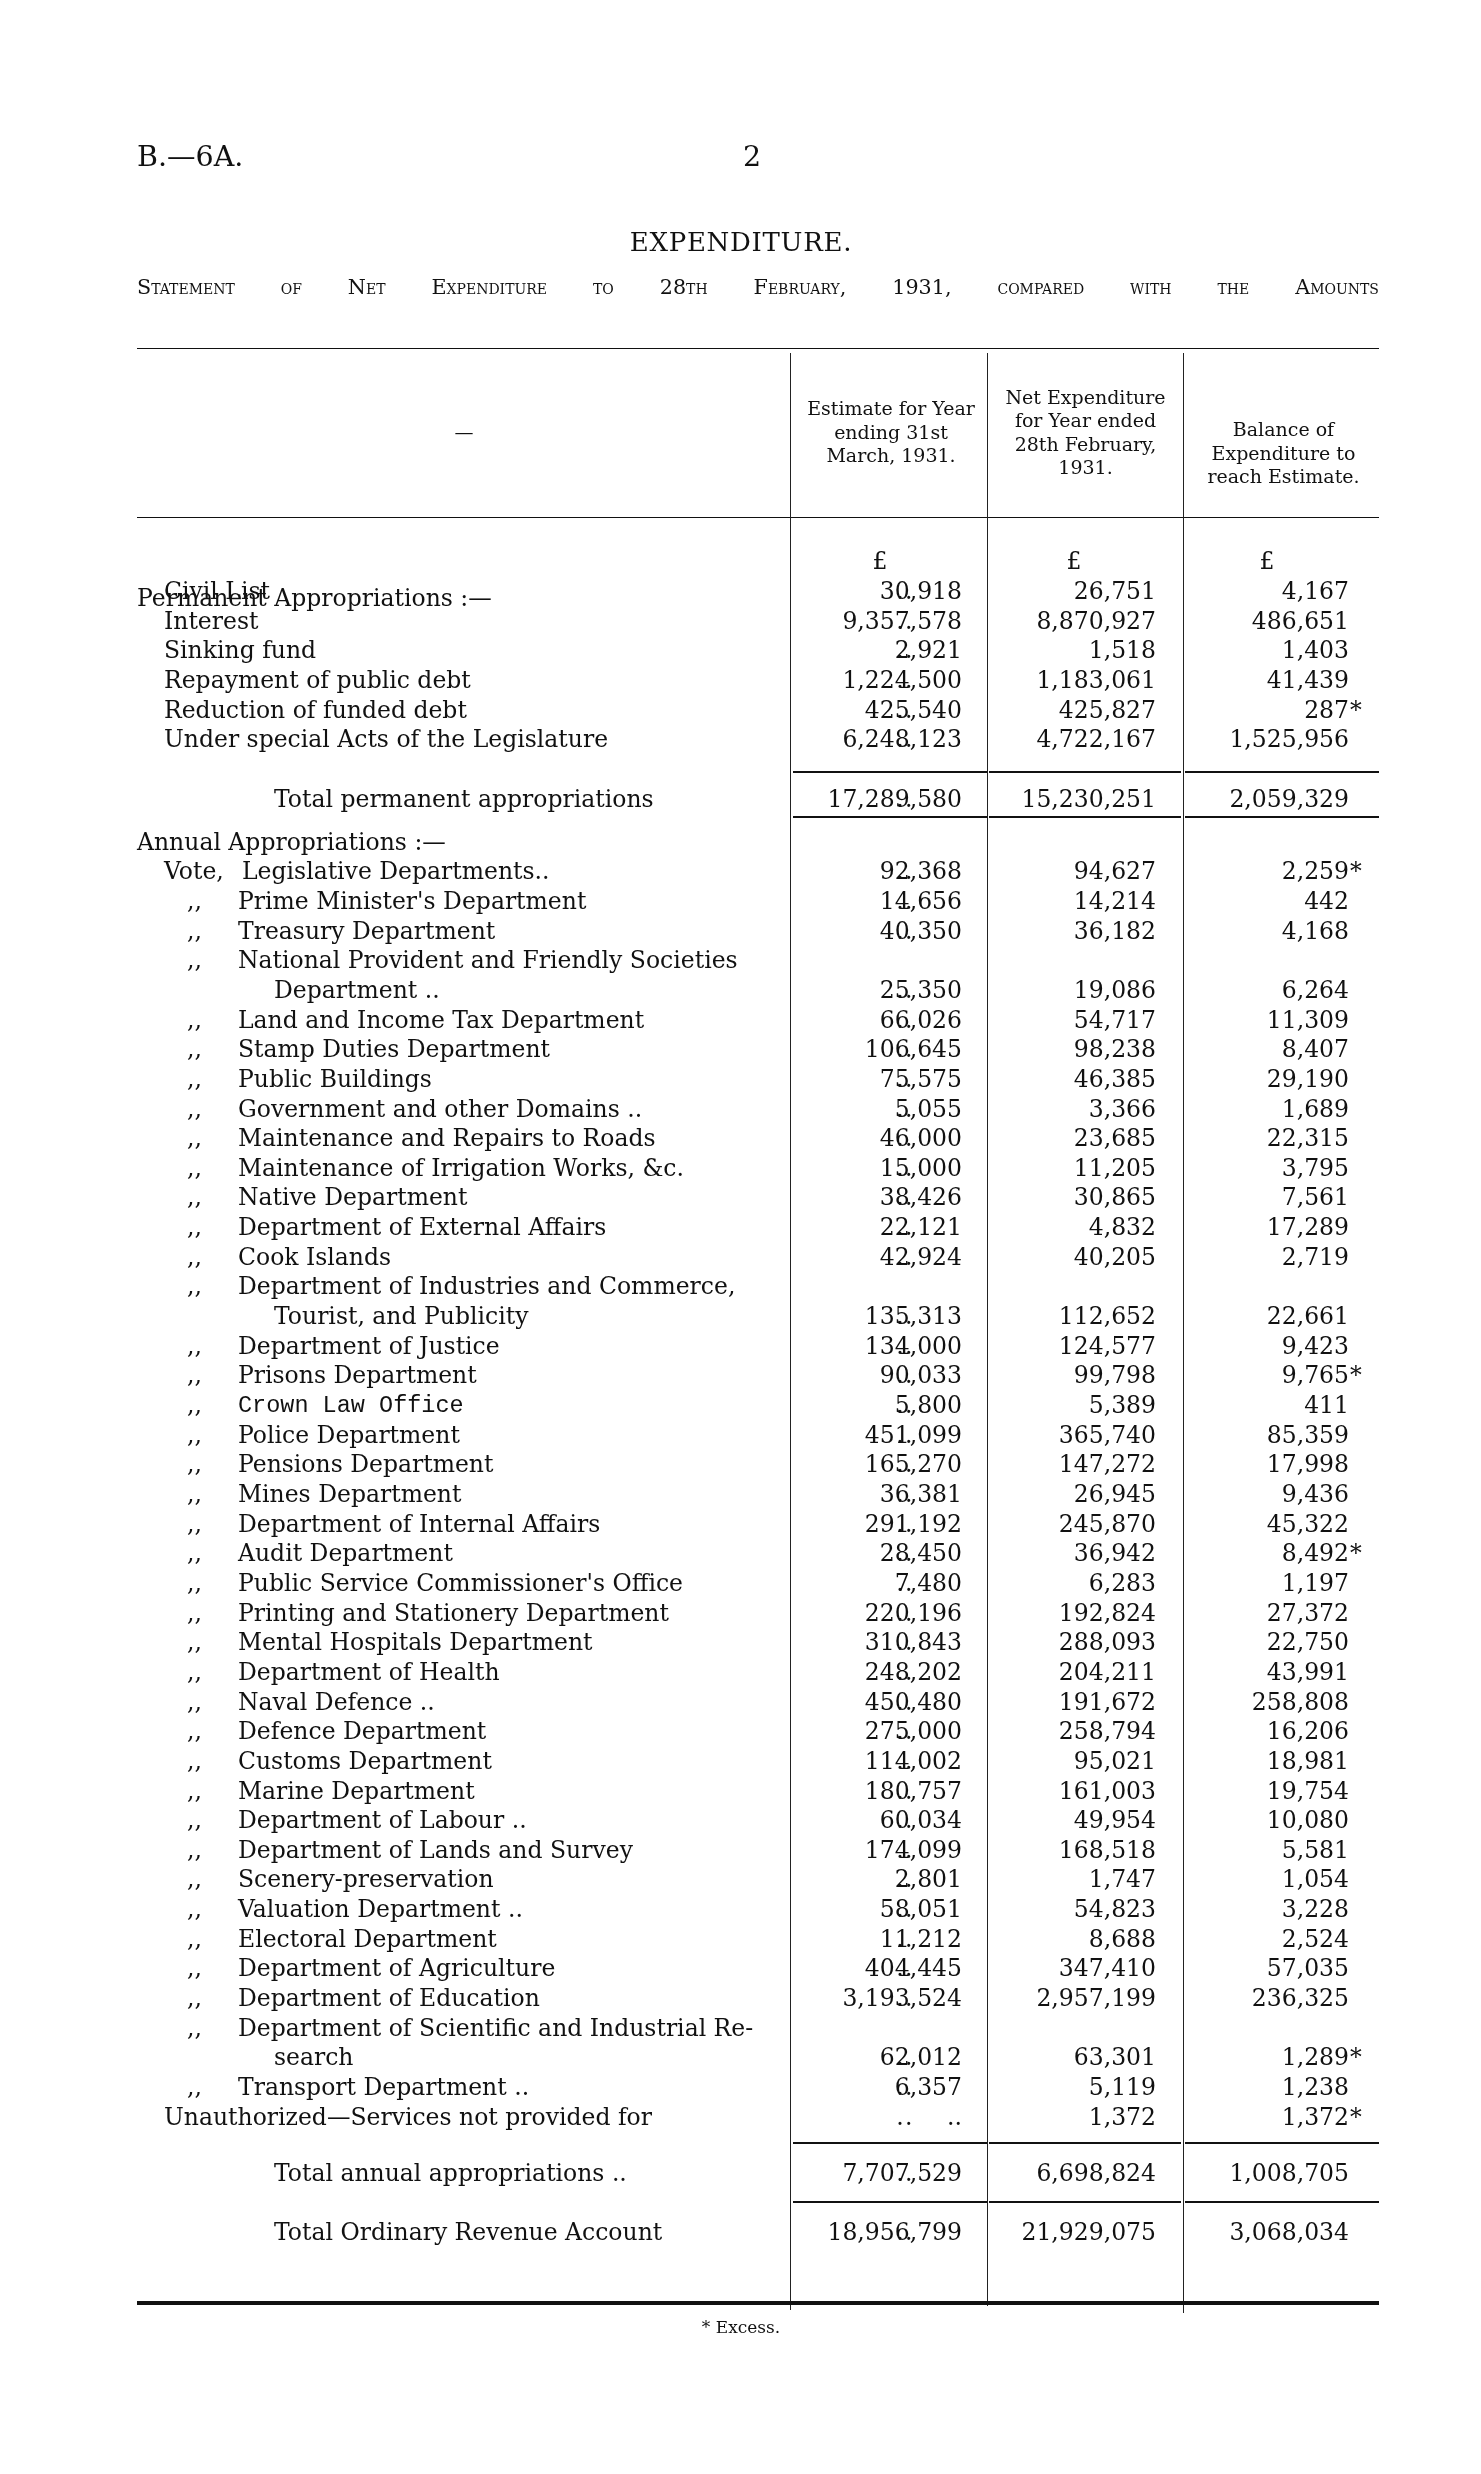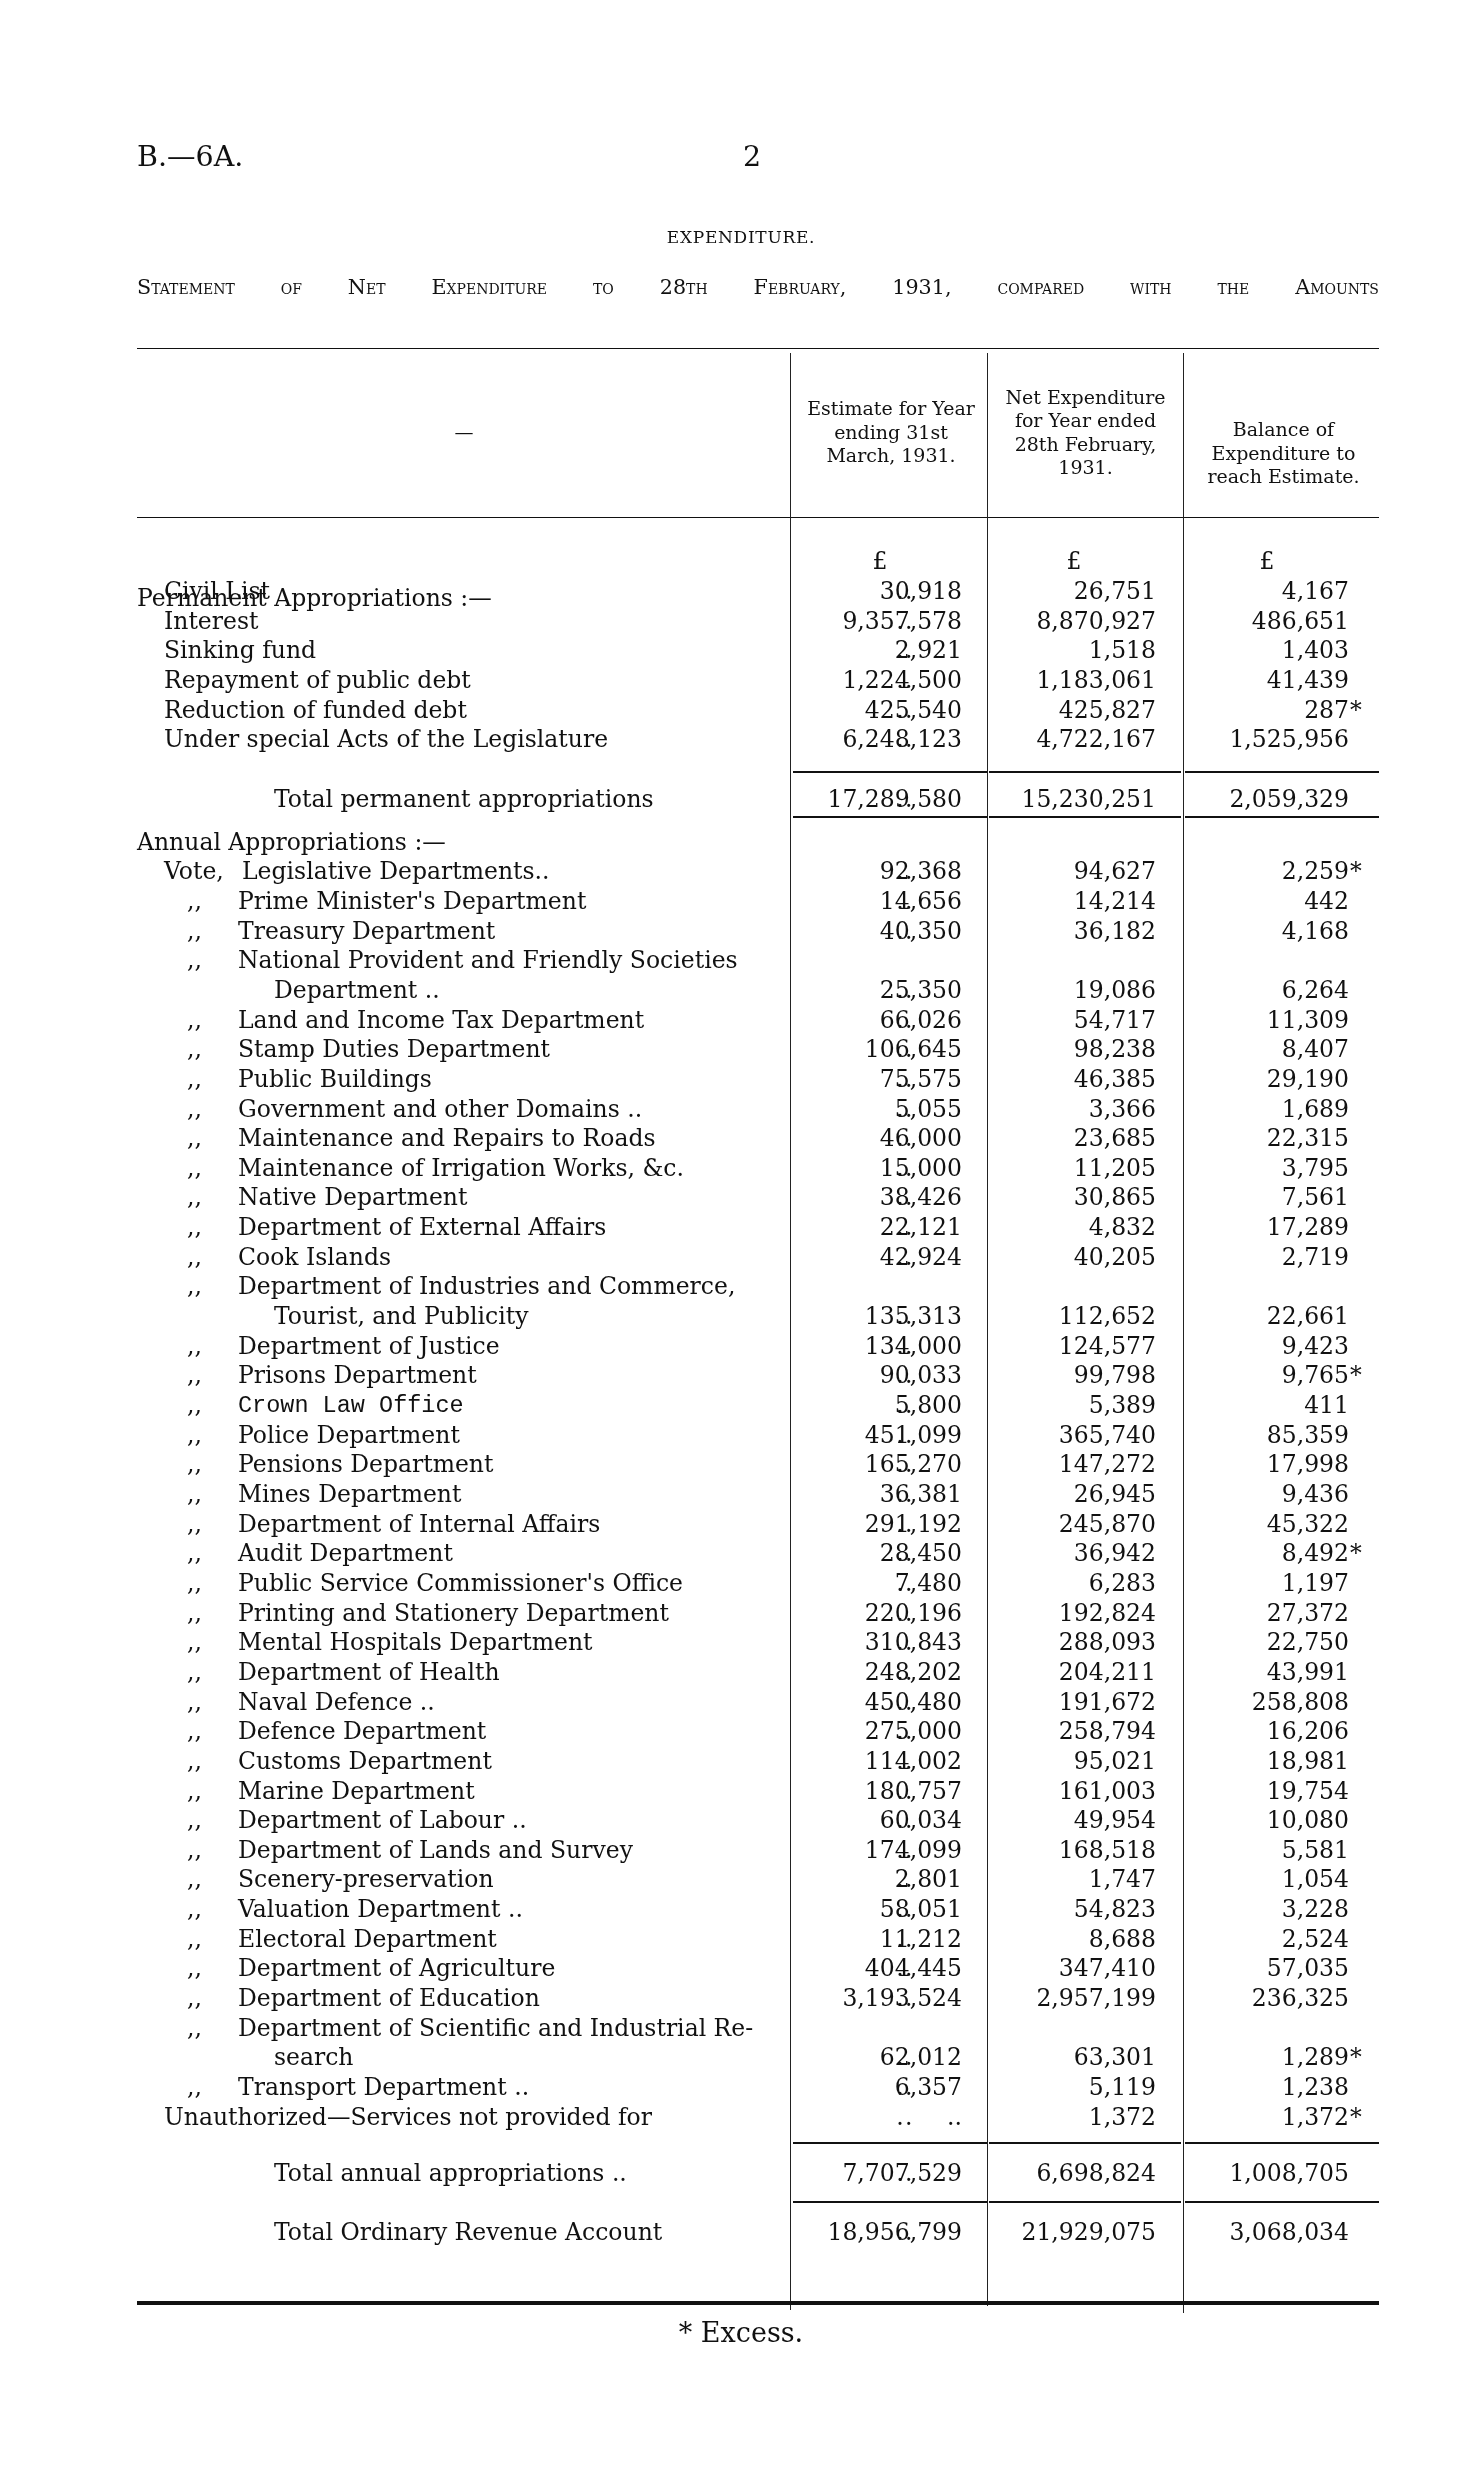--- a/index.html
+++ b/index.html
@@ -1,36 +1,36 @@
 <!DOCTYPE html>
 <html style="font-size:11.4px"><head>
 <meta charset="utf-8">
 <style>
   html, body { margin:0; padding:0; background:#ffffff; }
   body { width:1482px; height:2475px; position:relative; overflow:hidden;
          font-family:"DejaVu Serif","Liberation Serif",serif; color:#111; }
   .page-ref { position:absolute; left:137px; top:140px; font-size:28.5px; }
   .page-num { position:absolute; left:743px; top:140px; font-size:28.5px; }
-  .title { position:absolute; left:0; width:1482px; top:227px; text-align:center; font-size:17px; letter-spacing:0.7px; }
+  .title { position:absolute; left:0; width:1482px; top:227px; text-align:center; font-size:26px; letter-spacing:0.7px; }
   .subtitle { position:absolute; left:137px; width:1242px; top:274px; font-size:20.7px; font-variant:small-caps; line-height:27px; }
   .subtitle .l1 { display:flex; justify-content:space-between; }
   .subtitle .l2 { text-align:center; }
   .hline { position:absolute; background:#111; }
   .vline { position:absolute; width:1.4px; background:#222; }
   .hdr { position:absolute; text-align:center; font-size:19px; line-height:23.5px; display:flex; align-items:center; justify-content:center; }
   .row { position:absolute; left:137px; width:1242px; height:29px; font-size:23.5px; line-height:29px; }
   .row .label { position:absolute; left:0; white-space:nowrap; }
   .row .dots { position:absolute; left:741px; width:36px; text-align:right; letter-spacing:1.4px; }
   .row .v { position:absolute; text-align:right; width:164px; }
   .row .v1 { left:661px; }
   .row .v2 { left:855px; }
   .row .v3 { left:1048px; }
   .row .ast { position:absolute; }
   .ditto { position:absolute; left:50px; }
-  .footnote { position:absolute; left:0; width:1482px; top:2317px; text-align:center; font-size:27px; }
+  .footnote { position:absolute; left:0; width:1482px; top:2317px; text-align:center; font-size:17px; }
 </style>
 </head>
 <body>
 
 <div class="page-ref">B.—6A.</div>
 <div class="page-num">2</div>
 <div class="title">EXPENDITURE.</div>
 <div class="subtitle">
   <div class="l1" id="sub-l1">
       <span>Statement</span>

